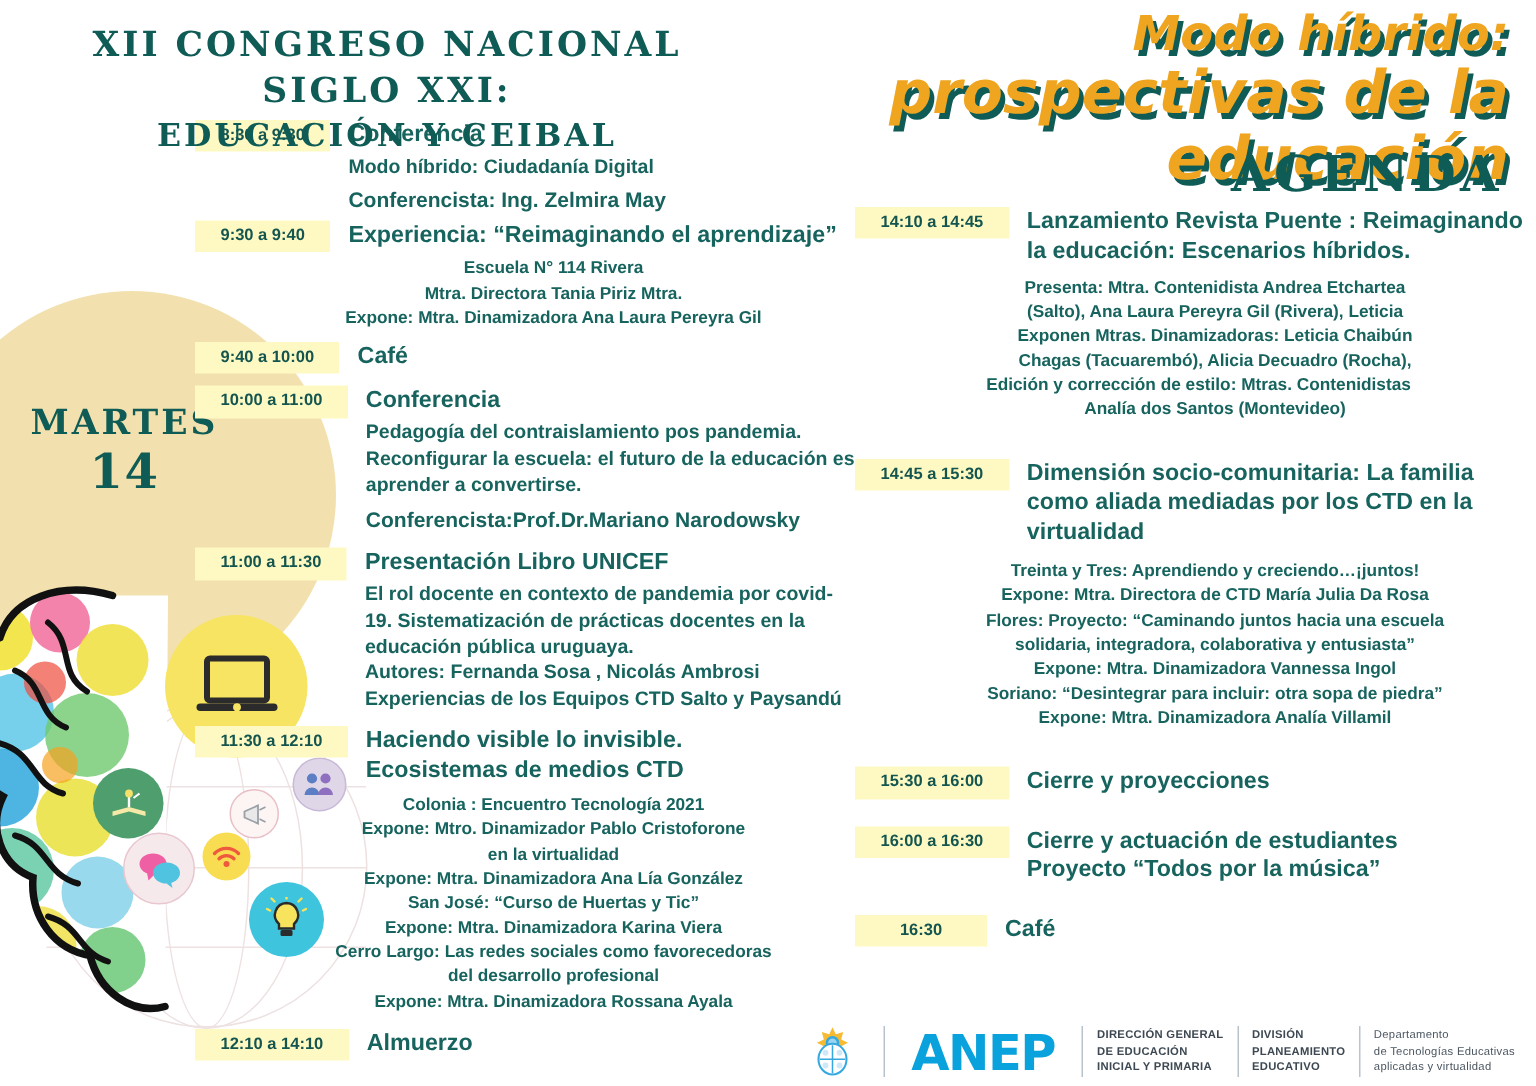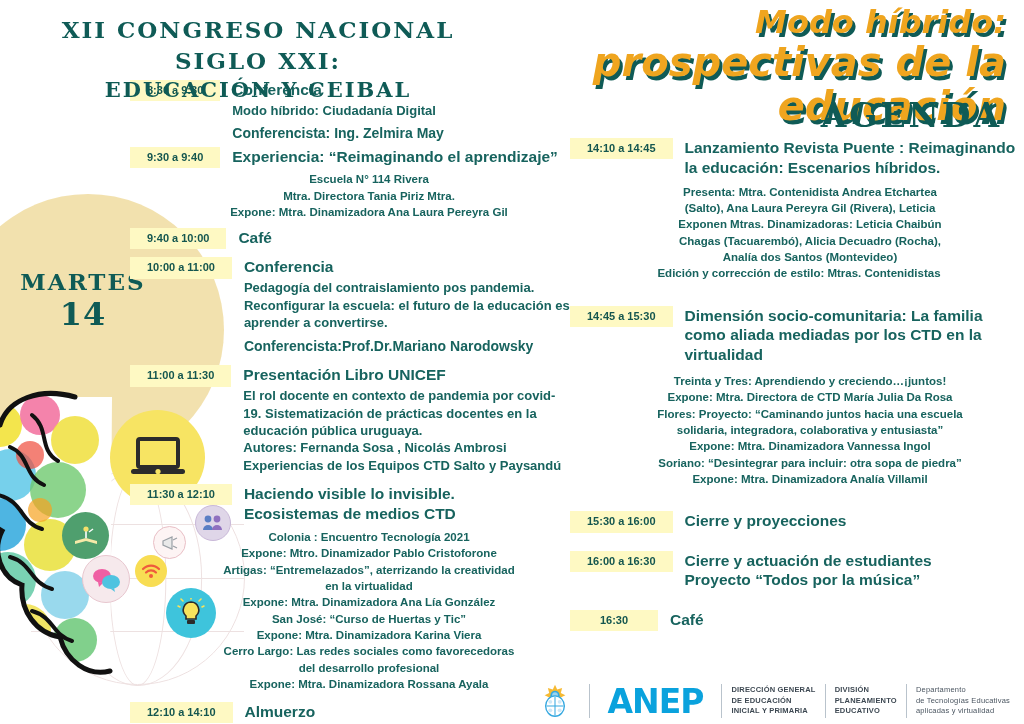--- a/index.html
+++ b/index.html
@@ -385,21 +385,20 @@
   <div class="slot" style="margin-top:10px">
     <div class="slot-row">
       <div class="badge">11:30 a 12:10</div>
       <div class="slot-body">
         <div class="title" style="max-width:250px">Haciendo visible lo invisible. Ecosistemas de medios CTD</div>
       </div>
     </div>
     <div class="detail detail-ind" style="margin-top:5px">
       <div>Colonia : Encuentro Tecnología 2021</div>
       <div>Expone: Mtro. Dinamizador Pablo Cristoforone</div>
-      <div>Artigas:  “Entremelazados”, aterrizando la creatividad</div>
       <div>en la virtualidad</div>
       <div>Expone: Mtra. Dinamizadora Ana Lía González</div>
       <div>San José: “Curso de Huertas y Tic”</div>
       <div>Expone: Mtra. Dinamizadora Karina Viera</div>
       <div>Cerro Largo: Las redes sociales como favorecedoras</div>
       <div>del desarrollo profesional</div>
       <div>Expone: Mtra. Dinamizadora Rossana Ayala</div>
     </div>
   </div>
 
@@ -421,22 +420,22 @@
       <div class="badge wide">14:10 a 14:45</div>
       <div class="slot-body">
         <div class="title">Lanzamiento Revista Puente : Reimaginando la educación: Escenarios híbridos.</div>
       </div>
     </div>
     <div class="detail detail-ind" style="margin-top:6px">
       <div>Presenta: Mtra. Contenidista Andrea Etchartea</div>
       <div>(Salto), Ana Laura Pereyra Gil (Rivera), Leticia</div>
       <div>Exponen Mtras. Dinamizadoras:  Leticia Chaibún</div>
       <div>Chagas (Tacuarembó), Alicia Decuadro (Rocha),</div>
+      <div style="padding-right:22px">Edición y corrección de estilo: Mtras. Contenidistas</div>
       <div>Analía dos Santos (Montevideo)</div>
-      <div style="padding-right:22px">Edición y corrección de estilo: Mtras. Contenidistas</div>
     </div>
   </div>
 
   <div class="slot" style="margin-top:24px">
     <div class="slot-row">
       <div class="badge wide">14:45 a 15:30</div>
       <div class="slot-body">
         <div class="title">Dimensión socio-comunitaria: La familia como aliada mediadas por los CTD en la virtualidad</div>
       </div>
     </div>

